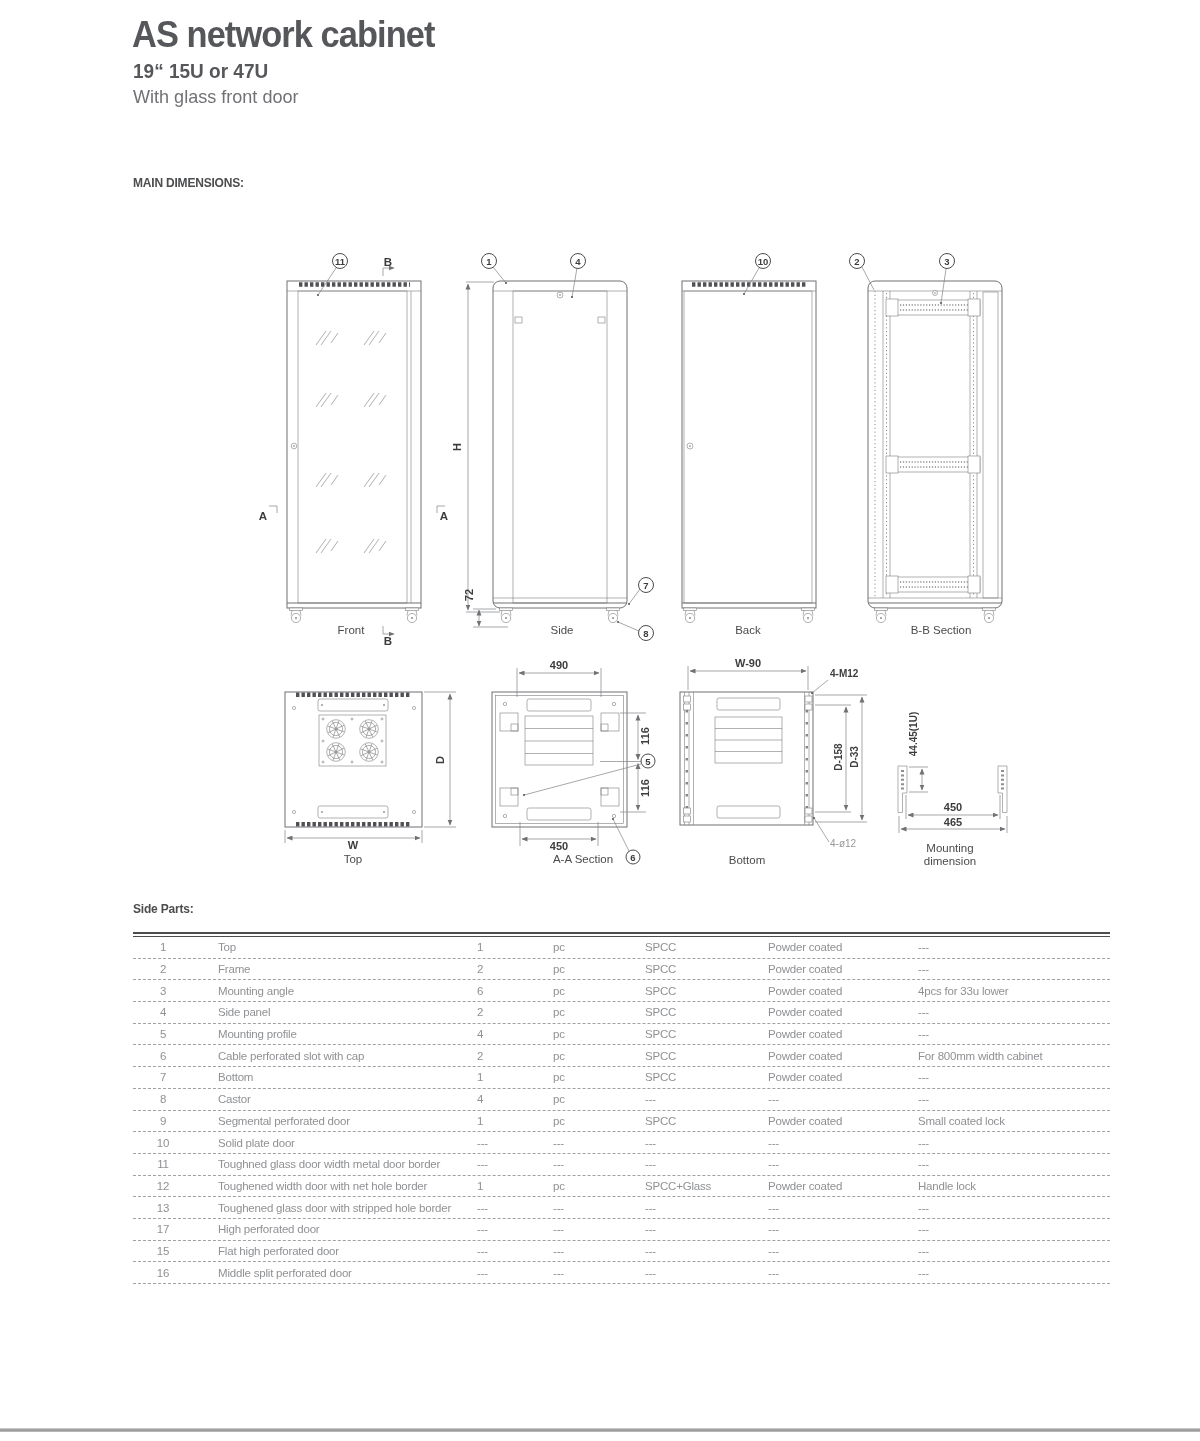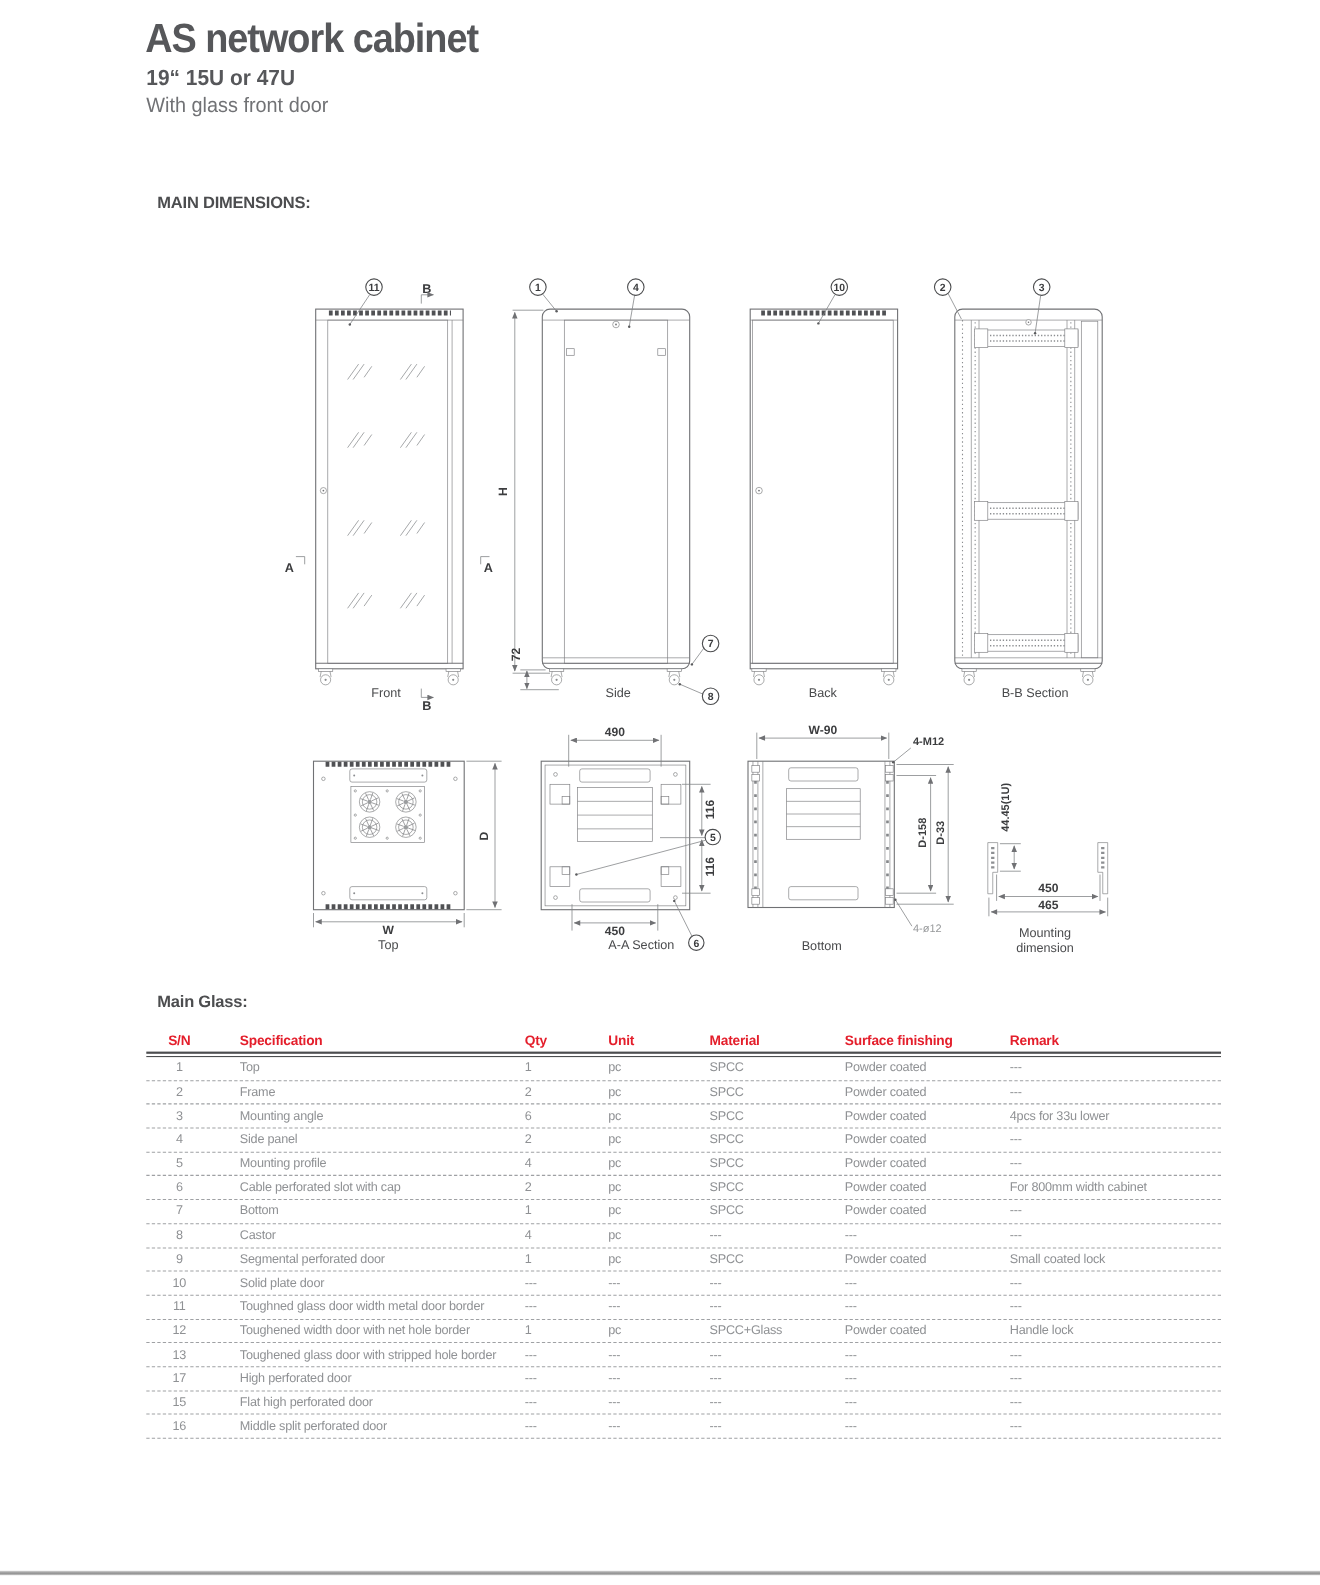--- a/index.html
+++ b/index.html
@@ -5,21 +5,21 @@
   html,body{margin:0;padding:0;background:#ffffff;}
   .page{position:relative;width:1200px;height:1441px;background:#ffffff;overflow:hidden;
         font-family:"Liberation Sans", sans-serif;color:#58595b;}
   
   .title{position:absolute;left:132px;top:14px;font-size:37px;font-weight:bold;color:#56575a;
          letter-spacing:-1px;transform:scaleX(.93);transform-origin:left top;white-space:nowrap;}
   .subtitle{position:absolute;left:133px;top:60px;font-size:20px;font-weight:bold;color:#56575a;
             transform:scaleX(.95);transform-origin:left top;white-space:nowrap;}
   .tagline{position:absolute;left:133px;top:86px;font-size:19px;font-weight:normal;color:#717275;
            transform:scaleX(.95);transform-origin:left top;white-space:nowrap;}
-  .sec-heading{position:absolute;left:143px;font-size:15px;font-weight:bold;color:#4c4d4f;
+  .sec-heading{position:absolute;left:133px;font-size:12px;font-weight:bold;color:#4c4d4f;
                letter-spacing:-.2px;white-space:nowrap;}
   #main-dim-heading{top:176px;}
   #main-parts-heading{top:902px;}
   
   .drawings{position:absolute;left:130px;top:240px;width:980px;height:650px;}
   .ln{stroke:#707174;stroke-width:1;fill:none;}
   .ln2{stroke:#7d7e81;stroke-width:.6;fill:none;}
   .fillw{fill:#ffffff;}
   .dim{stroke:#808285;stroke-width:.7;fill:none;}
   .vent{stroke:#505154;stroke-width:4.5;stroke-dasharray:3.4 2.1;fill:none;}
@@ -52,21 +52,21 @@
 </style>
 </head>
 <body>
 
 <div class="page">
 
   <div class="title">AS network cabinet</div>
   <div class="subtitle">19“ 15U or 47U</div>
   <div class="tagline">With glass front door</div>
   <div class="sec-heading" id="main-dim-heading">MAIN DIMENSIONS:</div>
-  <div class="sec-heading" id="main-parts-heading">Main Glass:</div>
+  <div class="sec-heading" id="main-parts-heading">Side Parts:</div>
 
   <svg class="drawings" viewBox="130 240 980 650" xmlns="http://www.w3.org/2000/svg">
     <defs>
       <marker id="ae" markerUnits="userSpaceOnUse" markerWidth="7" markerHeight="6" refX="5.5" refY="2.5" orient="auto">
         <path d="M0,0L6,2.5L0,5z" fill="#707174"></path>
         </marker>
       <marker id="as" markerUnits="userSpaceOnUse" markerWidth="7" markerHeight="6" refX="0.5" refY="2.5" orient="auto">
         <path d="M6,0L0,2.5L6,5z" fill="#707174"></path>
         </marker>
       <pattern id="chain" width="15" height="13" patternUnits="userSpaceOnUse">
@@ -403,29 +403,20 @@
       <line x1="899" y1="816" x2="899" y2="833" class="dim"></line>
       <line x1="1007" y1="816" x2="1007" y2="833" class="dim"></line>
       <line x1="901" y1="829" x2="1005" y2="829" class="dim" marker-start="url(#as)" marker-end="url(#ae)"></line>
       <text x="953" y="826" text-anchor="middle" class="dimtxt">465</text>
       <text x="950" y="852" class="viewlbl">Mounting</text>
       <text x="950" y="865" class="viewlbl">dimension</text>
     </g>
   </svg>
 
   <div class="parts-table">
-    <div class="thead">
-      <div class="th c0">S/N</div>
-      <div class="th c1">Specification</div>
-      <div class="th">Qty</div>
-      <div class="th">Unit</div>
-      <div class="th">Material</div>
-      <div class="th">Surface finishing</div>
-      <div class="th">Remark</div>
-    </div>
     <div class="head-rule"></div>
     <div id="table-body">
         <div class="trow">
           <div class="td c0">1</div>
           <div class="td c1">Top</div>
           <div class="td c2">1</div>
           <div class="td c3">pc</div>
           <div class="td c4">SPCC</div>
           <div class="td c5">Powder coated</div>
           <div class="td c6">---</div>

